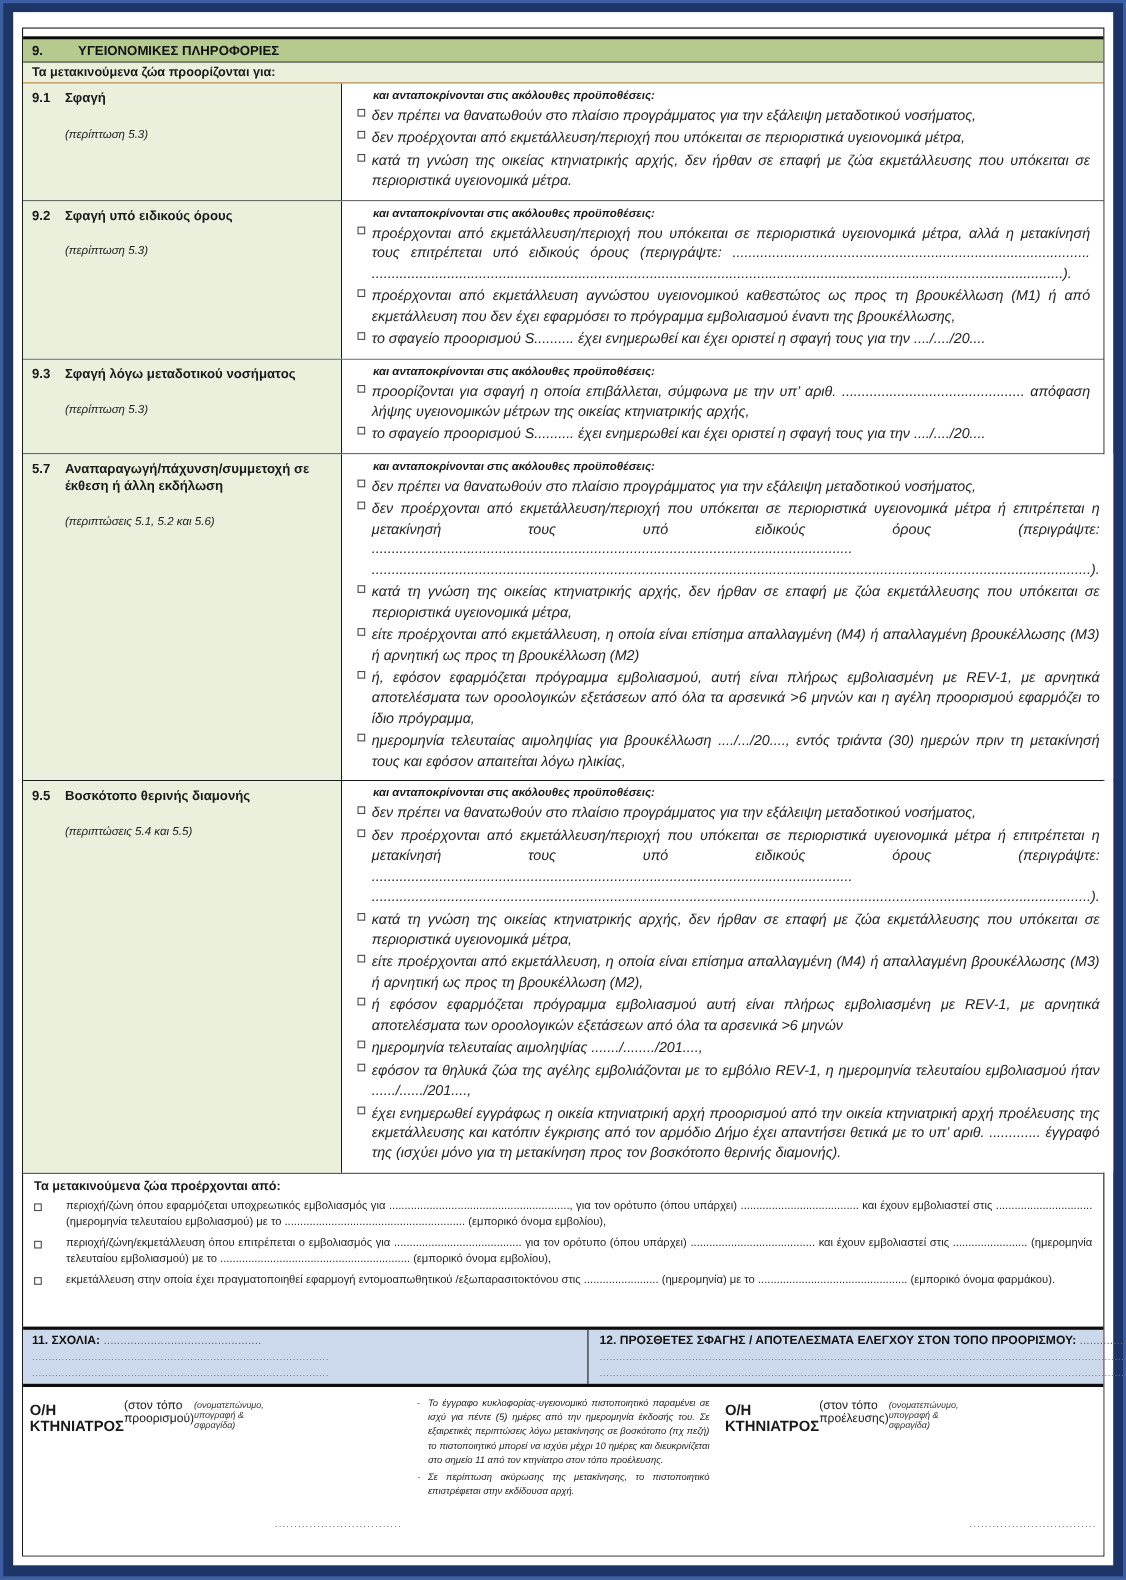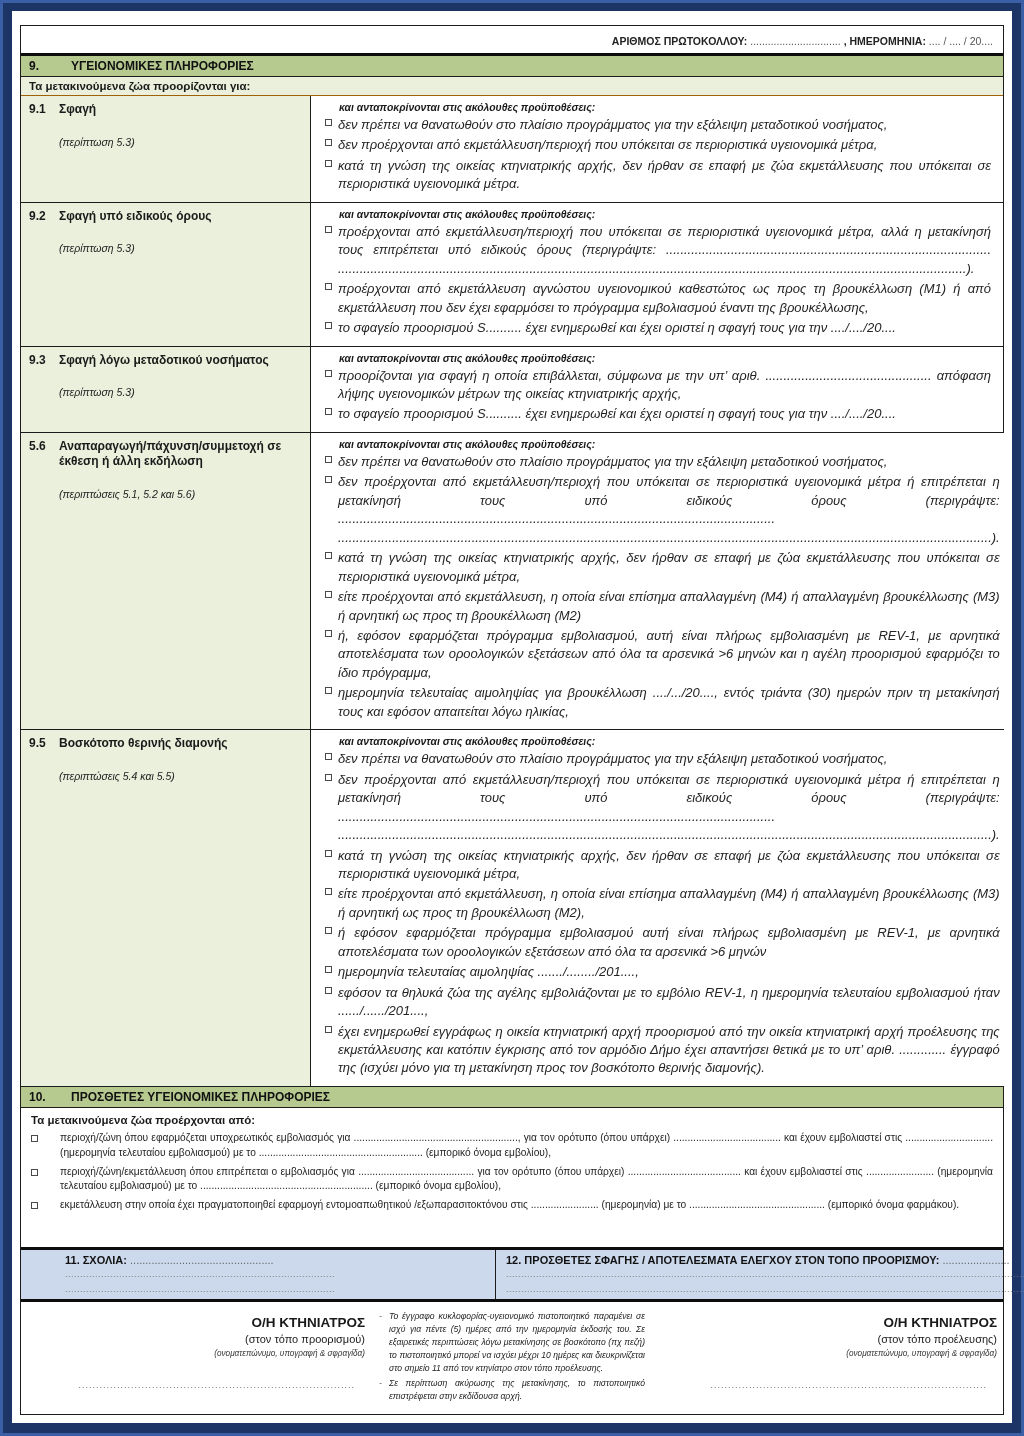--- a/index.html
+++ b/index.html
@@ -75,31 +75,31 @@
   
   .sec10body { border-bottom:3px solid #0d0d0d; padding:4px 10px 8px 10px; min-height:142px; }
   .sec10intro { font-weight:bold; font-size:11.5px; margin:2px 0 5px 0; }
   .sec10item {
     display:flex; font-size:10.2px;
     line-height:1.45; color:#242424; margin-bottom:4px;
   }
   .sec10item .cbx { margin-right:22px; margin-top:4px; }
   
   .row1112 { display:flex; border-bottom:3px solid #0d0d0d; background:#ccd9ec; min-height:46px; }
-  .cell11 { width:439px; flex:none; border-right:1px solid #1c1c1c; padding:4px 10px 3px 8px;margin-left:36px; }
+  .cell11 { width:514px; flex:none; border-right:1px solid #1c1c1c; padding:4px 10px 3px 8px; }
   .cell12 { flex:1; padding:4px 12px 3px 10px; }
   .cellhead { font-weight:bold; font-size:11px; color:#111; white-space:nowrap; overflow:hidden; }
   .cellhead .dots { font-weight:normal; color:#666; }
   .dotline {
     color:#777; font-size:9px; letter-spacing:0.5px;
     white-space:nowrap; overflow:hidden; height:12px; margin-top:3px;
   }
   
   .footer { display:flex; flex:1; padding:8px 6px 4px 6px; background:#fff; }
-  .fcol { width:338px; flex:none; text-align:right; display:flex; flex-direction:column; }
+  .fcol { width:338px; flex:none; text-align:left; display:flex; }
   .fmid { flex:1; padding:0 14px; }
   .ft1 { font-weight:bold; font-size:13.5px; margin-top:5px; }
   .ft2 { font-size:11px; margin-top:3px; }
   .ft3 { font-size:8.2px; font-style:italic; color:#333; margin-top:4px; }
   .sigline {
     margin-top:auto; margin-bottom:18px; color:#666; font-size:9px;
     letter-spacing:1px; white-space:nowrap; overflow:hidden; height:12px;
     padding:0 10px;
   }
   .note { display:flex; font-style:italic; font-size:8.6px; line-height:1.5; color:#222; margin-bottom:3px; }
@@ -107,26 +107,20 @@
   .note .ntext { text-align:justify; }
 </style>
 </head>
 <body>
 
 <div class="frame">
   <div class="page">
     <div class="content">
 
       <div class="hdr">
-        <div class="hdr-proto">
-          <span>ΑΡΙΘΜΟΣ ΠΡΩΤΟΚΟΛΛΟΥ:</span>
-          <span class="dots">...............................</span>
-          <span>, ΗΜΕΡΟΜΗΝΙΑ:</span>
-          <span class="dots">.... / .... / 20....</span>
-        </div>
       </div>
 
       <div class="secbar">
         <span class="num">9.</span>
         <span>ΥΓΕΙΟΝΟΜΙΚΕΣ ΠΛΗΡΟΦΟΡΙΕΣ</span>
       </div>
       <div class="introrow">Τα μετακινούμενα ζώα προορίζονται για:</div>
 
       <div class="crow r91">
         <div class="left">
@@ -195,21 +189,21 @@
           <div class="cond-item">
               <span class="cbx"></span>
               <span class="cond-text">το σφαγείο προορισμού S.......... έχει ενημερωθεί και έχει οριστεί η σφαγή τους για την ..../..../20....</span>
             </div>
         </div>
       </div>
 
       <div class="crow r94">
         <div class="left">
           <div class="lhead">
-              <span class="lnum">5.6</span>
+              <span class="lnum">5.7</span>
               <span>Αναπαραγωγή/πάχυνση/συμμετοχή σε έκθεση ή άλλη εκδήλωση</span>
             </div>
           <div class="lsub">(περιπτώσεις 5.1, 5.2 και 5.6)</div>
         </div>
         <div class="right">
           <div class="cond-header">και ανταποκρίνονται στις ακόλουθες προϋποθέσεις:</div>
           <div class="cond-item">
               <span class="cbx"></span>
               <span class="cond-text">δεν πρέπει να θανατωθούν στο πλαίσιο προγράμματος για την εξάλειψη μεταδοτικού νοσήματος,</span>
             </div>
@@ -274,24 +268,20 @@
               <span class="cbx"></span>
               <span class="cond-text">εφόσον τα θηλυκά ζώα της αγέλης εμβολιάζονται με το εμβόλιο REV-1, η ημερομηνία τελευταίου εμβολιασμού ήταν ....../....../201....,</span>
             </div>
           <div class="cond-item">
               <span class="cbx"></span>
               <span class="cond-text">έχει ενημερωθεί εγγράφως η οικεία κτηνιατρική αρχή προορισμού από την οικεία κτηνιατρική αρχή προέλευσης της εκμετάλλευσης και κατόπιν έγκρισης από τον αρμόδιο Δήμο έχει απαντήσει θετικά με το υπ’ αριθ. ............. έγγραφό της (ισχύει μόνο για τη μετακίνηση προς τον βοσκότοπο θερινής διαμονής).</span>
             </div>
         </div>
       </div>
 
-      <div class="secbar">
-        <span class="num">10.</span>
-        <span>ΠΡΟΣΘΕΤΕΣ ΥΓΕΙΟΝΟΜΙΚΕΣ ΠΛΗΡΟΦΟΡΙΕΣ</span>
-      </div>
       <div class="sec10body">
         <div class="sec10intro">Τα μετακινούμενα ζώα προέρχονται από:</div>
         <div class="sec10item">
             <span class="cbx"></span>
             <span class="cond-text">περιοχή/ζώνη όπου εφαρμόζεται υποχρεωτικός εμβολιασμός  για .........................................................., για τον ορότυπο (όπου υπάρχει) ...................................... και έχουν εμβολιαστεί στις ............................... (ημερομηνία τελευταίου εμβολιασμού) με το .......................................................... (εμπορικό όνομα εμβολίου),</span>
           </div>
         <div class="sec10item">
             <span class="cbx"></span>
             <span class="cond-text">περιοχή/ζώνη/εκμετάλλευση  όπου επιτρέπεται ο εμβολιασμός  για ......................................... για τον ορότυπο (όπου υπάρχει) ........................................ και έχουν εμβολιαστεί στις ........................ (ημερομηνία τελευταίου εμβολιασμού) με το ............................................................. (εμπορικό όνομα εμβολίου),</span>
           </div>

